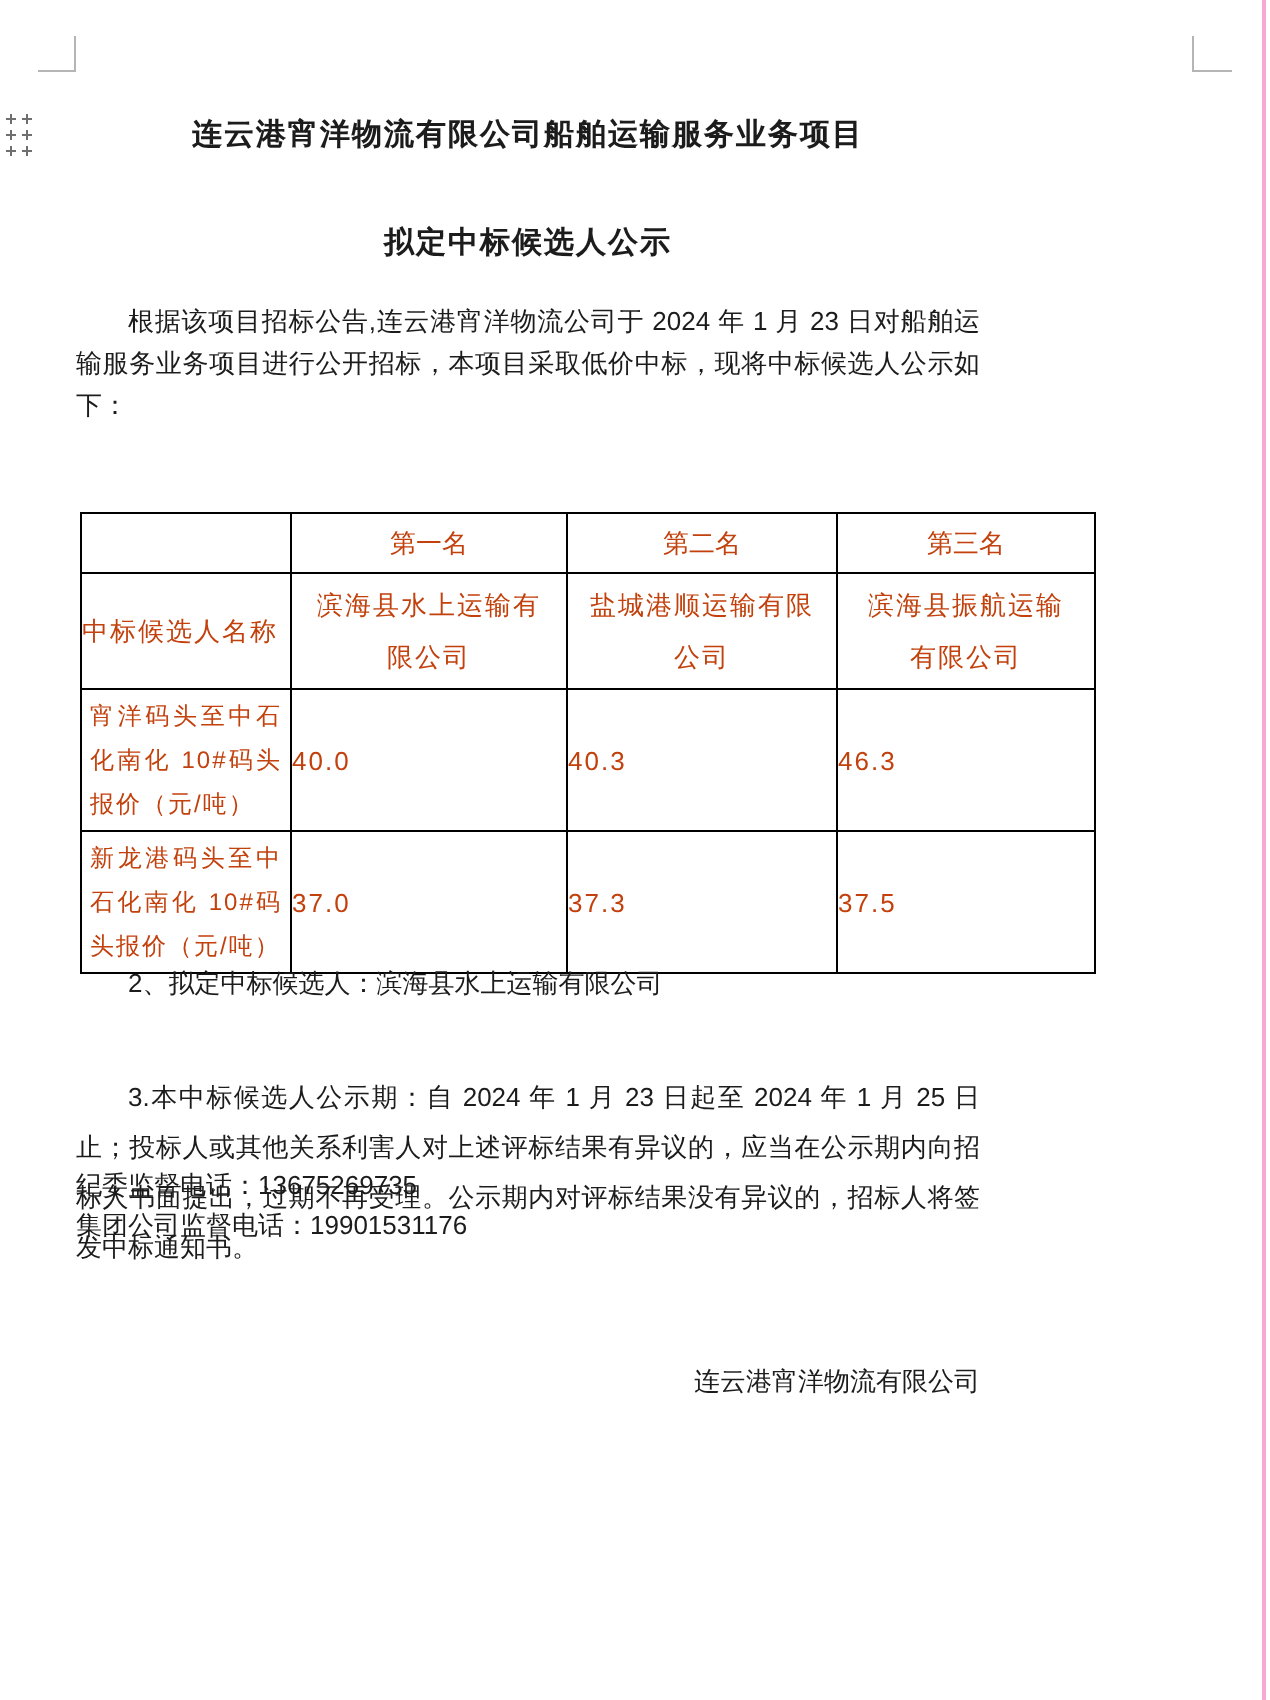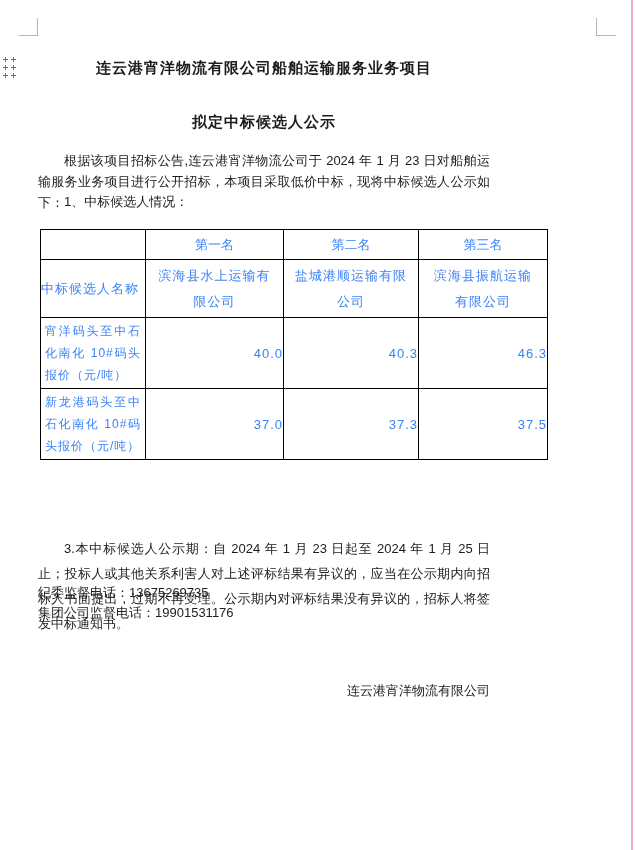--- a/index.html
+++ b/index.html
@@ -57,38 +57,38 @@
   .sec1  { top:191px; padding-left:26px; }
   .sec2  { top:481px; padding-left:26px; }
   .sec3  { top:504px; text-indent:2em; line-height:25px;margin-top:32px; }
   .phone1 { top:582px; }
   .phone2 { top:602px; }
   .sig-company { position:absolute; left:38px; top:680px; width:452px; text-align:right; font-size:13px; line-height:21px; }
   .sig-date    { position:absolute; left:38px; top:701px; width:452px; text-align:right; font-size:13px; line-height:21px; }
 
   
   table.bid {
-    position:absolute; left:40px; top:229px;
+    position:absolute; left:40px; top:256px;
     border-collapse:collapse; table-layout:fixed;
-    font-size:13px; color:#3b82f6;
+    font-size:13px; color:#c2410c;
   }
   table.bid td, table.bid th {
     border:1px solid #000000;
     vertical-align:middle;
     font-weight:normal;
   }
   .row-head   { height:30px; }
   .row-name   { height:58px; }
   .row-price1 { height:68px; }
   .row-price2 { height:67px; }
   .cell-center { text-align:center; }
   .cell-label-center { text-align:left; font-size:13px; letter-spacing:1px; }
   .cell-company { text-align:center; padding:0 10px; line-height:26px; letter-spacing:1px; }
   .cell-route { text-align:justify; padding:2px 4px; font-size:12px; line-height:22px; letter-spacing:1px; }
-  .cell-num { text-align:right; font-size:13px; letter-spacing:1px; }
+  .cell-num { text-align:left; font-size:13px; letter-spacing:1px; }
 </style>
 </head>
 <body>
 
 <div class="page">
 
   <div class="corner-mark-tl"></div>
   <div class="corner-mark-tr"></div>
 
   <div class="grip">
@@ -97,21 +97,20 @@
     <span class="grip-dot"></span>
     <span class="grip-dot"></span>
     <span class="grip-dot"></span>
     <span class="grip-dot"></span>
   </div>
 
   <div class="doc-title">连云港宵洋物流有限公司船舶运输服务业务项目</div>
   <div class="doc-subtitle">拟定中标候选人公示</div>
 
   <div class="para intro">根据该项目招标公告,连云港宵洋物流公司于 2024 年 1 月 23 日对船舶运输服务业务项目进行公开招标，本项目采取低价中标，现将中标候选人公示如下：</div>
-  <div class="para sec1">1、中标候选人情况：</div>
 
   <table class="bid">
     <colgroup>
       <col style="width:105px">
       <col style="width:138px">
       <col style="width:135px">
       <col style="width:129px">
     </colgroup>
     <tbody>
       <tr class="row-head">
@@ -134,20 +133,21 @@
       </tr>
       <tr class="row-price2">
         <td class="cell-route">新龙港码头至中石化南化 10#码头报价（元/吨）</td>
         <td class="cell-num">37.0</td>
         <td class="cell-num">37.3</td>
         <td class="cell-num">37.5</td>
       </tr>
     </tbody>
   </table>
 
+  <div class="para sec2">2、拟定中标候选人：滨海县水上运输有限公司</div>
   <div class="para sec3">3.本中标候选人公示期：自 2024 年 1 月 23 日起至 2024 年 1 月 25 日止；投标人或其他关系利害人对上述评标结果有异议的，应当在公示期内向招标人书面提出，过期不再受理。公示期内对评标结果没有异议的，招标人将签发中标通知书。</div>
 
   <div class="para phone1">纪委监督电话：13675269735</div>
   <div class="para phone2">集团公司监督电话：19901531176</div>
 
   <div class="sig-company">连云港宵洋物流有限公司</div>
 
 </div>
 
 </body></html>

